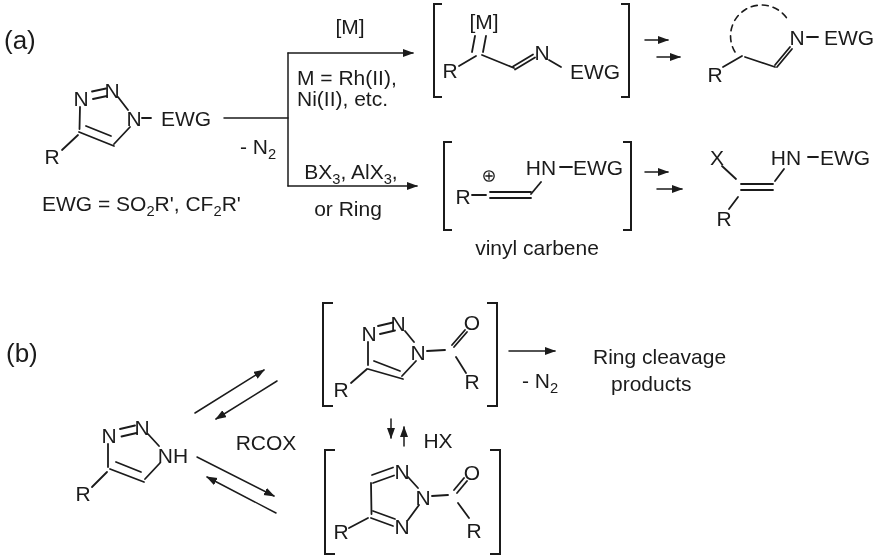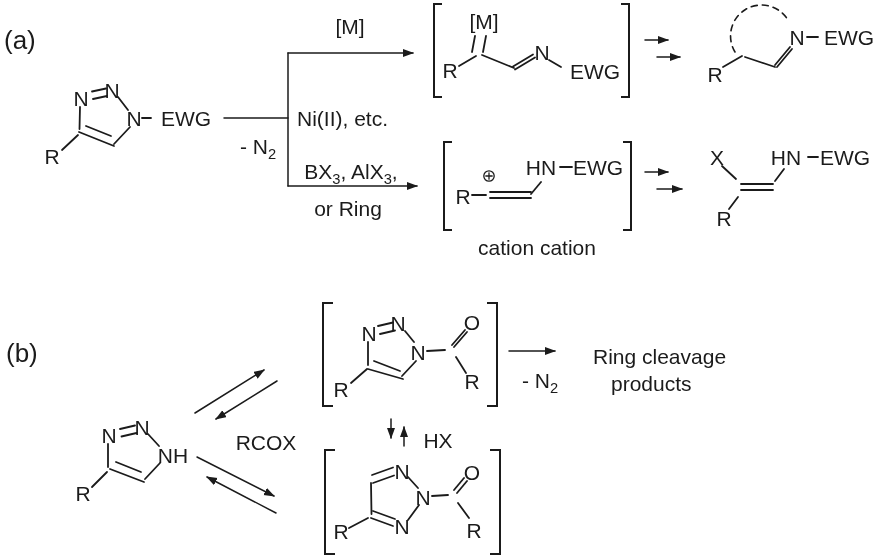--- a/index.html
+++ b/index.html
@@ -176,40 +176,42 @@
   </svg>
 
   <span class="tl fs26" style="left:4px;top:40px">(a)</span>
 
   <span class="t" style="left:81px;top:98px">N</span>
   <span class="t" style="left:112px;top:90px">N</span>
   <span class="t" style="left:134px;top:118px">N</span>
   <span class="t" style="left:186px;top:118px">EWG</span>
   <span class="t" style="left:52px;top:156px">R</span>
 
+  <span class="tl" style="left:42px;top:203px"><span>EWG = SO</span><sub>2</sub><span>R', CF</span><sub>2</sub><span>R'</span></span>
 
   <span class="t" style="left:258px;top:146px"><span>- N</span><sub>2</sub></span>
   <span class="t" style="left:350px;top:26px">[M]</span>
-  <span class="tl" style="left:297px;top:118px">Ni(II), etc.</span>
+  <span class="tl" style="left:297px;top:77px">M = Rh(II),</span>
+  <span class="tl" style="left:297px;top:98px">Ni(II), etc.</span>
   <span class="t" style="left:351px;top:171px"><span>BX</span><sub>3</sub><span>, AlX</span><sub>3</sub><span>,</span></span>
   <span class="t" style="left:348px;top:208px">or Ring</span>
 
   <span class="t" style="left:484px;top:21px">[M]</span>
   <span class="t" style="left:450px;top:70px">R</span>
   <span class="t" style="left:542px;top:52px">N</span>
   <span class="t" style="left:595px;top:71px">EWG</span>
 
   <span class="t" style="left:715px;top:74px">R</span>
   <span class="t" style="left:797px;top:37px">N</span>
   <span class="t" style="left:849px;top:37px">EWG</span>
 
   <span class="t" style="left:463px;top:196px">R</span>
   <span class="t" style="left:541px;top:167px">HN</span>
   <span class="t" style="left:598px;top:167px">EWG</span>
-  <span class="t" style="left:537px;top:247px">cation cation</span>
+  <span class="t" style="left:537px;top:247px">vinyl carbene</span>
 
   <span class="t" style="left:717px;top:157px">X</span>
   <span class="t" style="left:724px;top:218px">R</span>
   <span class="t" style="left:786px;top:157px">HN</span>
   <span class="t" style="left:845px;top:157px">EWG</span>
 
   <span class="tl fs26" style="left:6px;top:353px">(b)</span>
 
   <span class="t" style="left:109px;top:435px">N</span>
   <span class="t" style="left:142px;top:427px">N</span>

